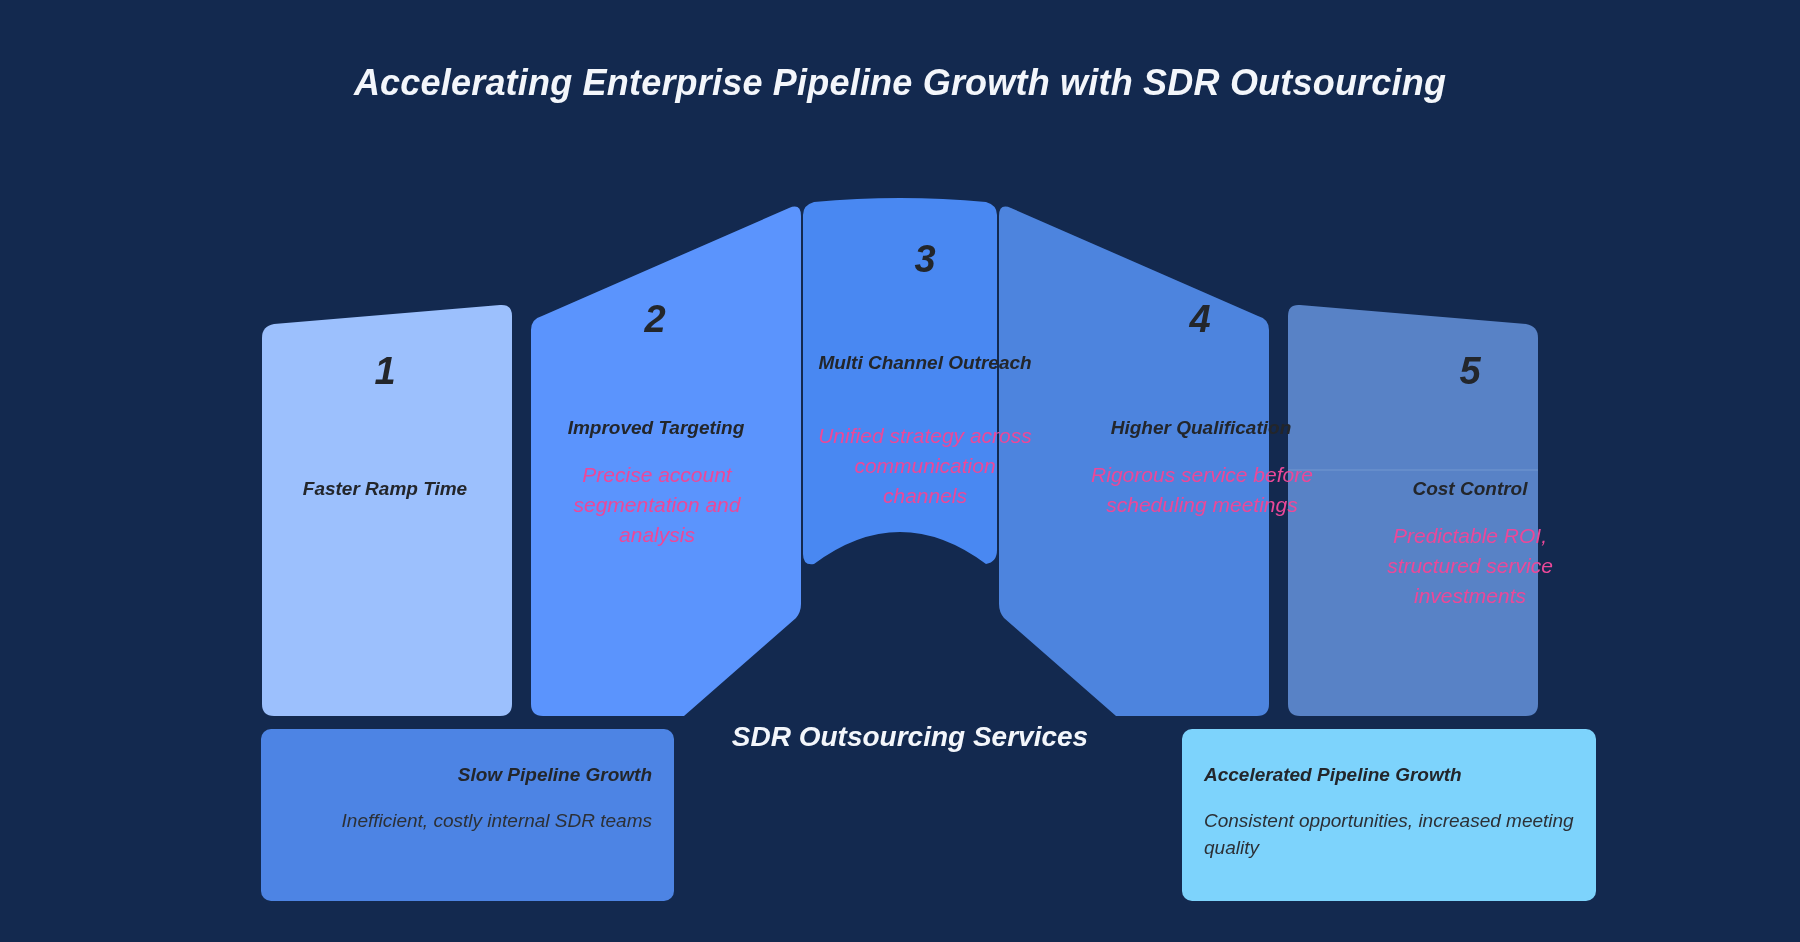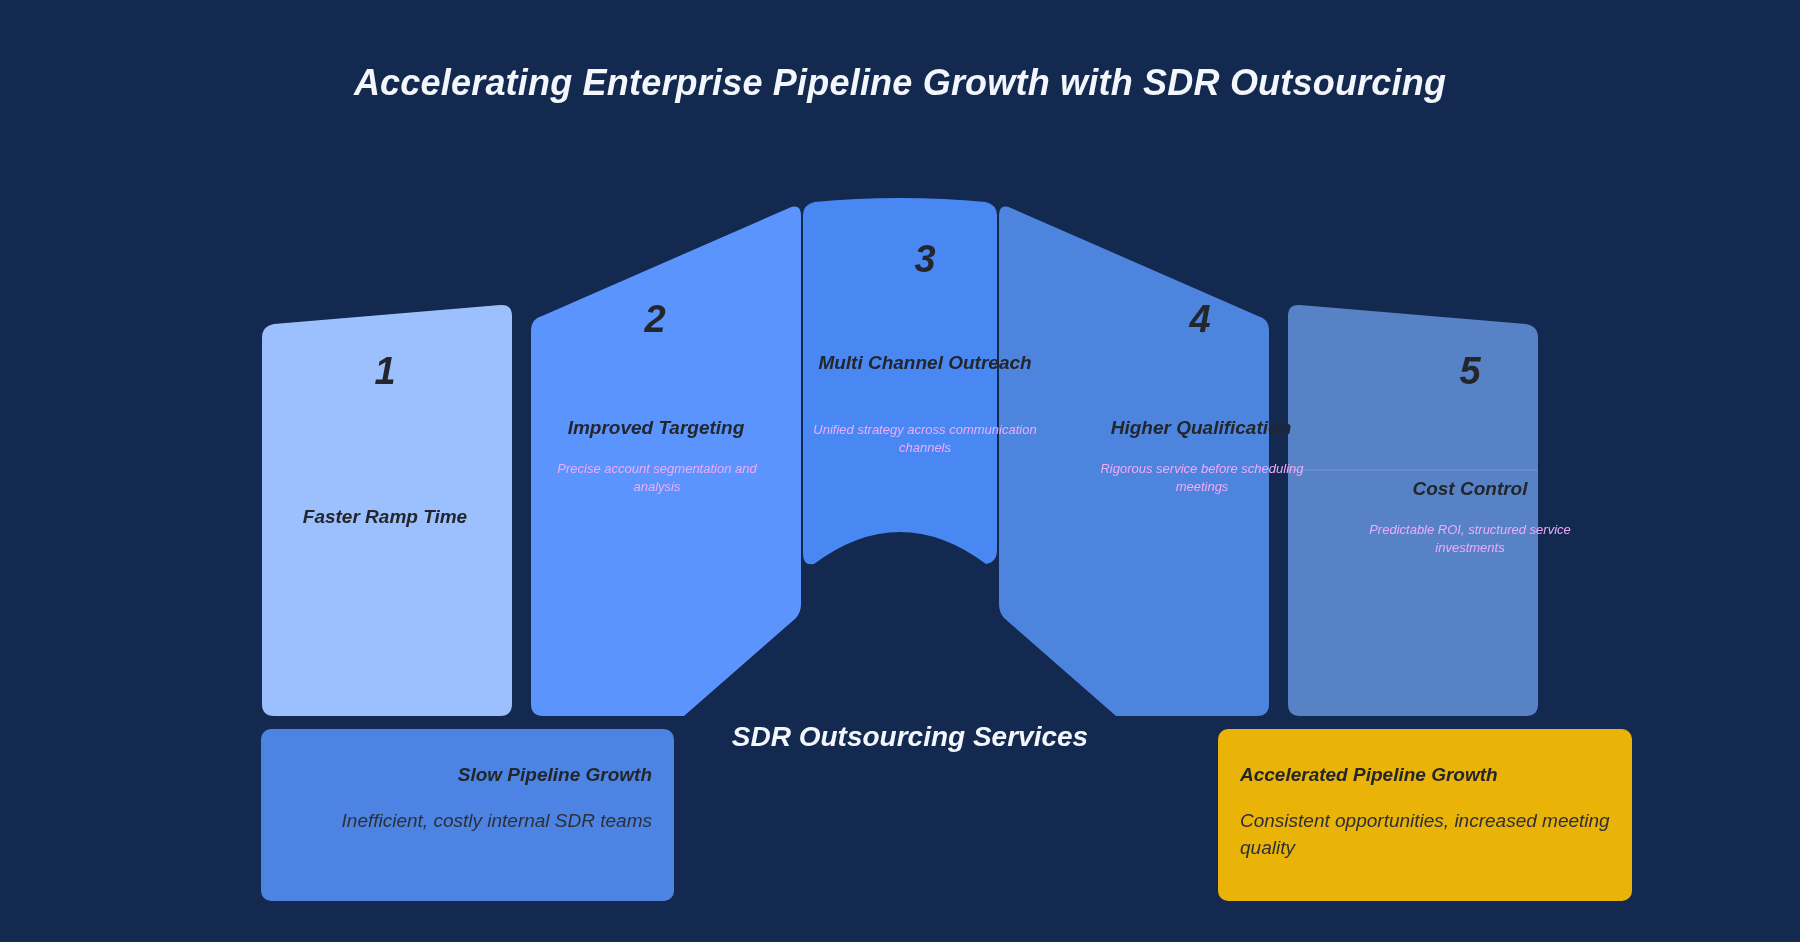--- a/index.html
+++ b/index.html
@@ -51,29 +51,29 @@
     color: #23262b;
     line-height: 1;
   }
   .card-title {
     font-size: 19px;
     font-weight: bold;
     color: #23262b;
     line-height: 1.26;
   }
   .card-desc {
-    font-size: 13px;
+    font-size: 21px;
     font-weight: normal;
-    color: #f0abfc;
+    color: #ec4899;
     line-height: 1.42;
   }
 
   
   #c1-num   { left: 260px; top: 352px; width: 250px; }
-  #c1-title { left: 260px; top: 477px; width: 250px; margin-top: 28px; }
+  #c1-title { left: 260px; top: 477px; width: 250px; }
   #c1-desc  { left: 262px; top: 521px; width: 246px; }
 
   #c2-num   { left: 530px; top: 300px; width: 250px; }
   #c2-title { left: 528px; top: 416px; width: 256px; }
   #c2-desc  { left: 533px; top: 460px; width: 248px; }
 
   #c3-num   { left: 800px; top: 240px; width: 250px; }
   #c3-title { left: 800px; top: 351px; width: 250px; }
   #c3-desc  { left: 812px; top: 421px; width: 226px; }
 
@@ -214,20 +214,20 @@
 
   <div class="card-text card-num" id="c5-num">5</div>
   <div class="card-text card-title" id="c5-title">Cost Control</div>
   <div class="card-text card-desc" id="c5-desc">Predictable ROI, structured service investments</div>
 
   <div class="callout" id="callout-left" style="background: rgb(77, 132, 228);">
     <div class="callout-title">Slow Pipeline Growth</div>
     <div class="callout-desc">Inefficient, costly internal SDR teams</div>
   </div>
 
-  <div class="callout" id="callout-right" style="background: #eab308; margin-left: 36px;">
+  <div class="callout" id="callout-right" style="background: #7dd3fc;">
     <div class="callout-title">Accelerated Pipeline Growth</div>
     <div class="callout-desc">Consistent opportunities, increased meeting quality</div>
   </div>
 
   <div id="center-caption" style="color: rgb(243, 246, 251);">SDR Outsourcing Services</div>
 
 </div>
 
 </body></html>

